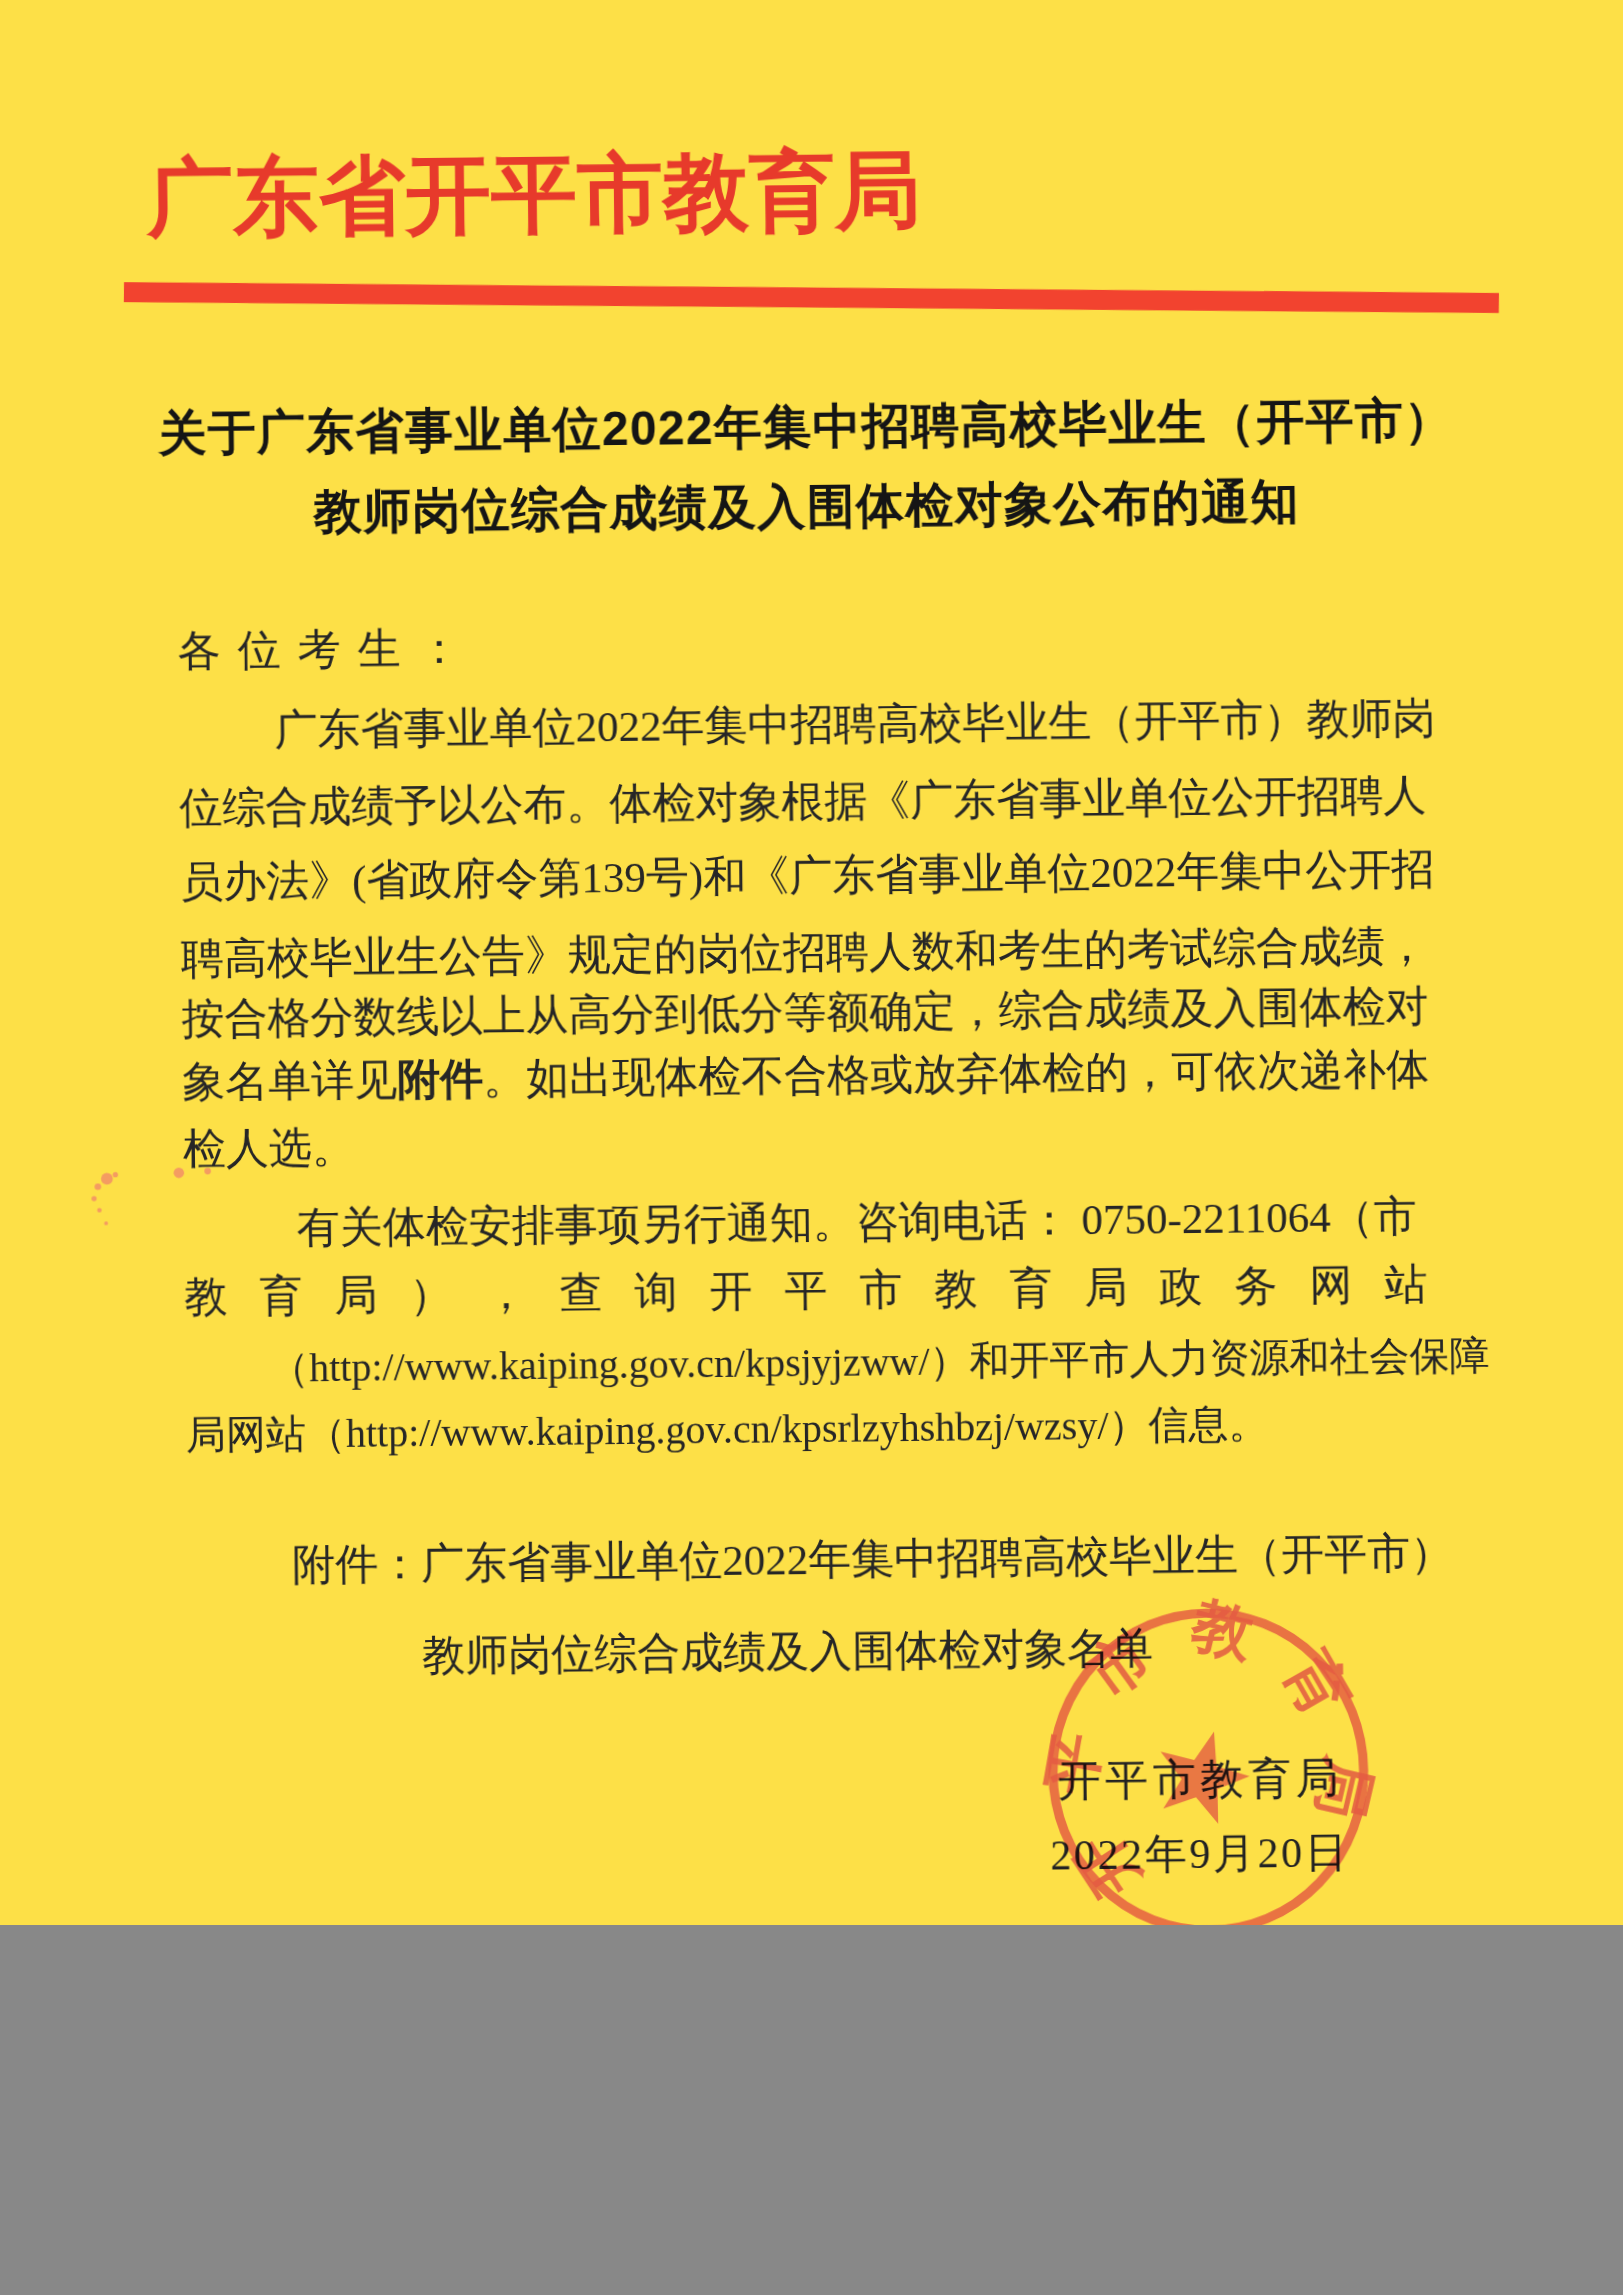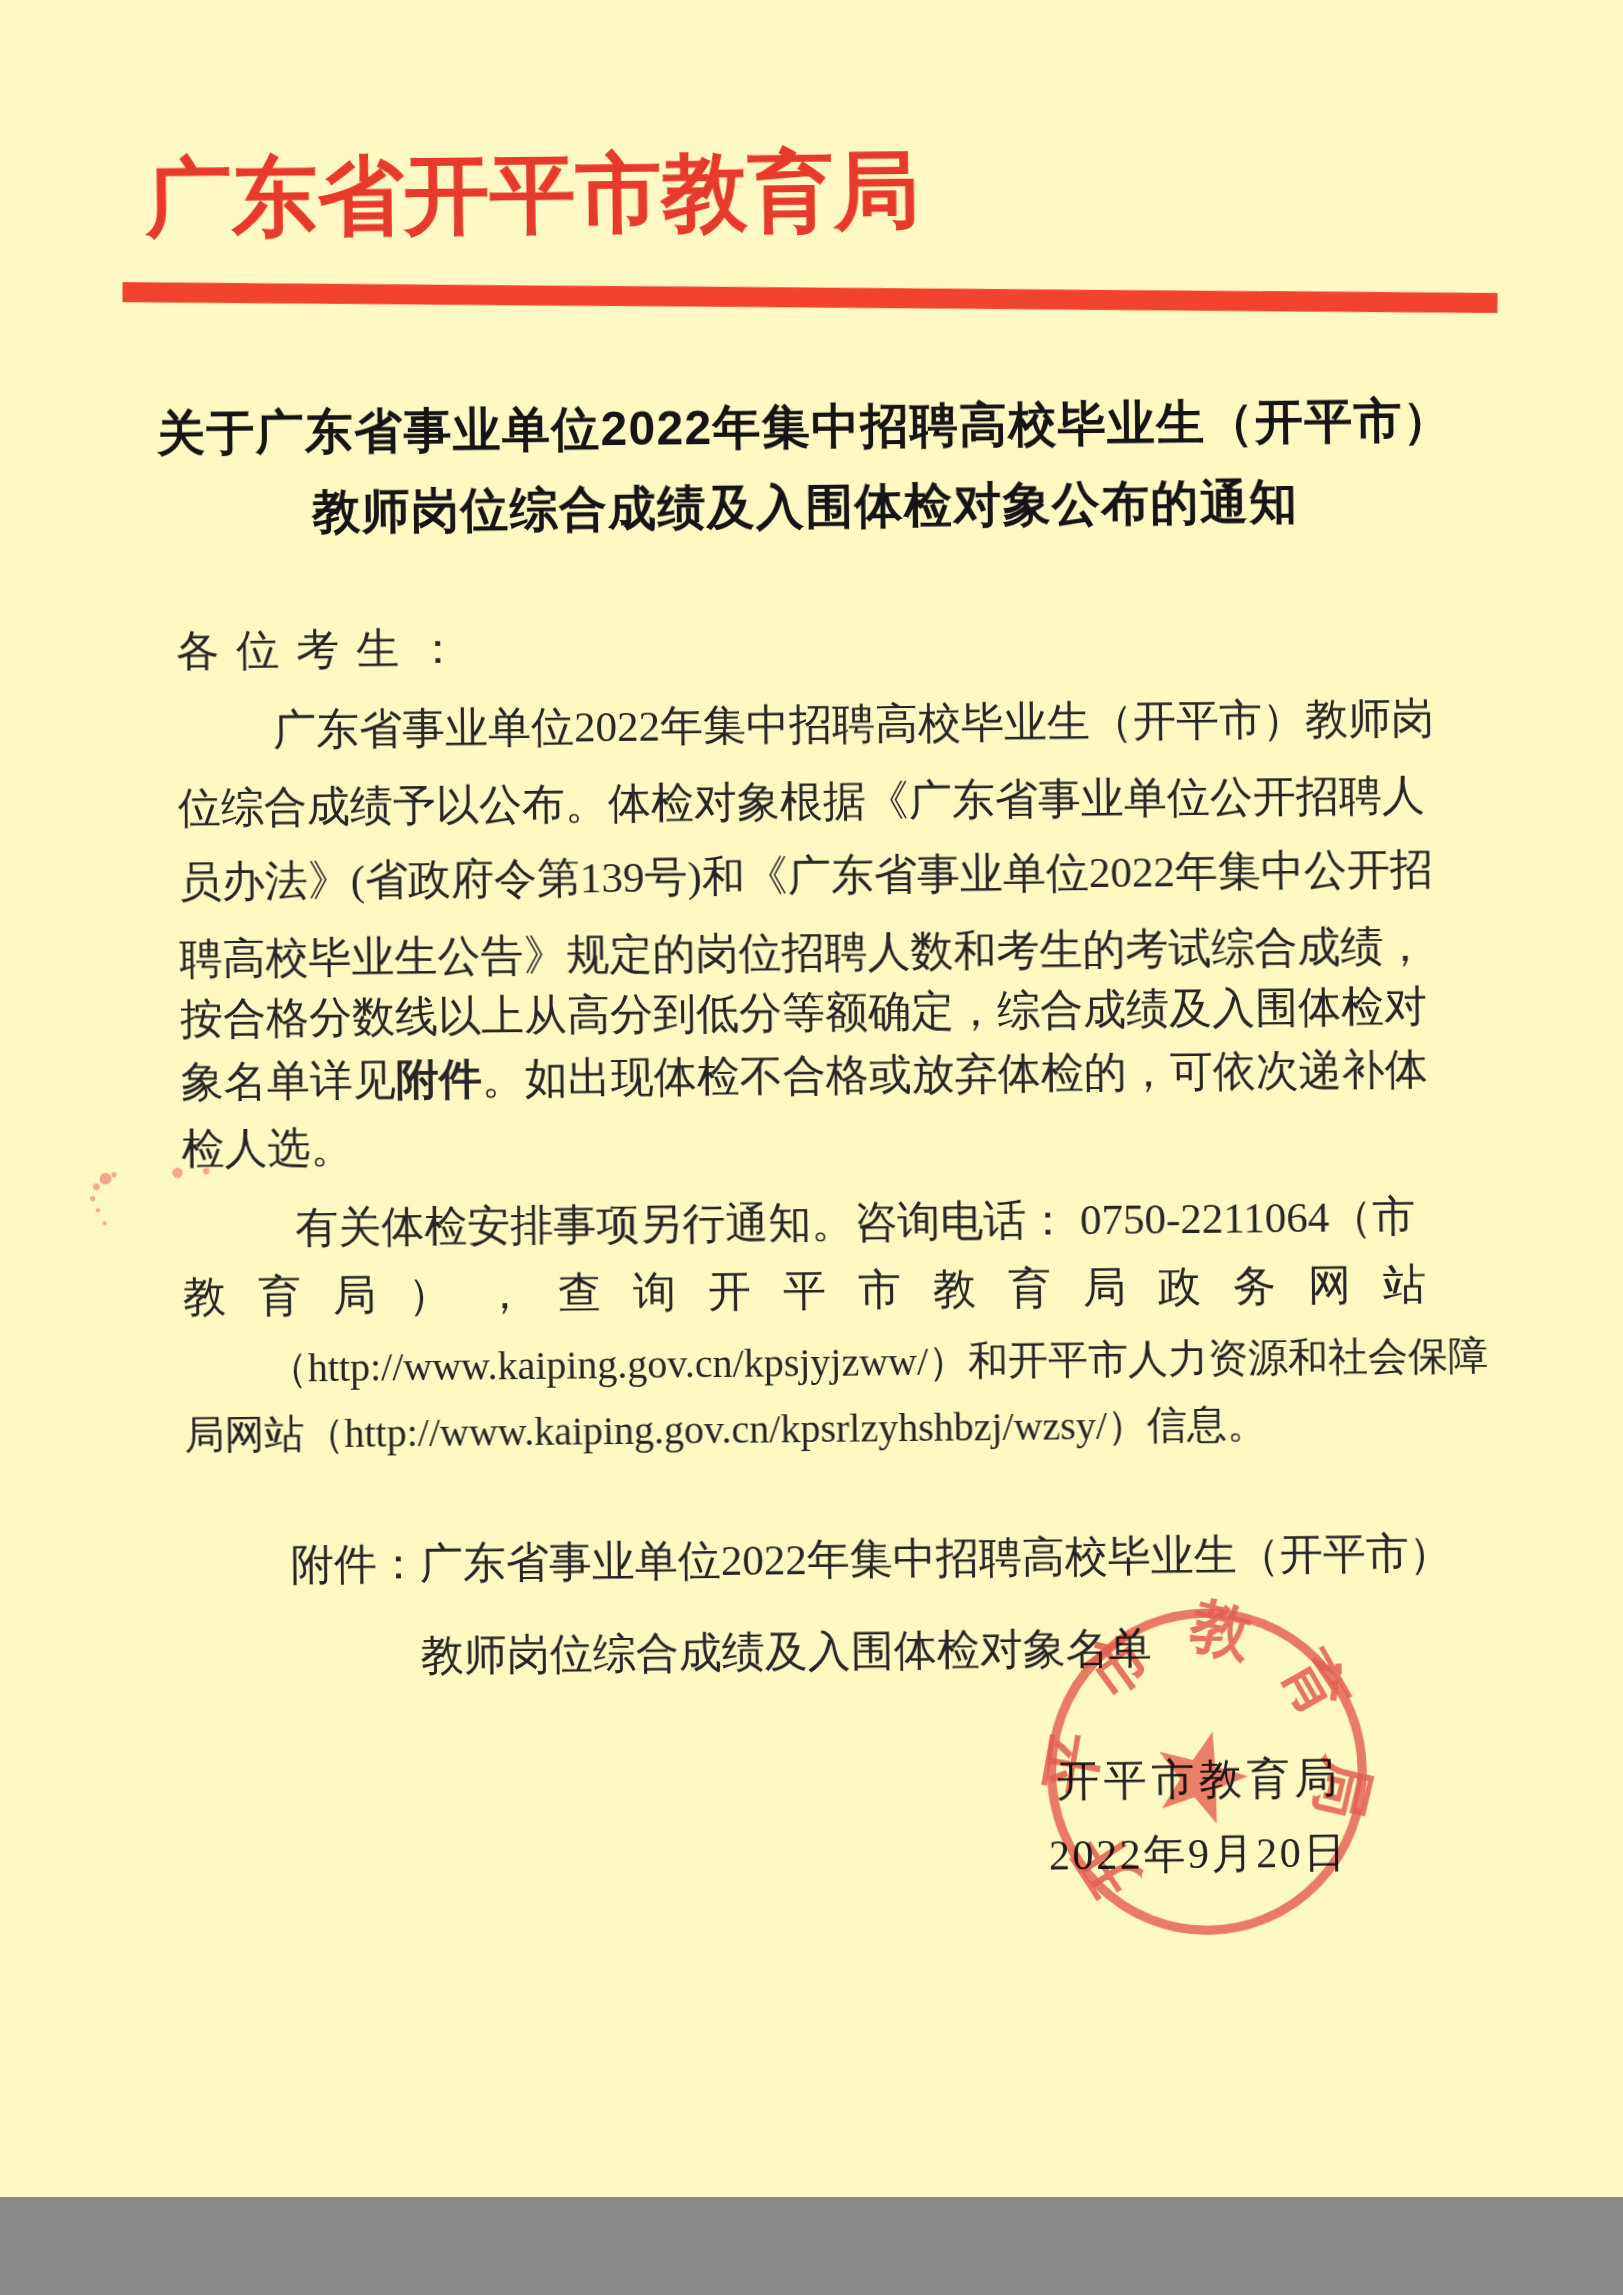--- a/index.html
+++ b/index.html
@@ -1,20 +1,20 @@
 <!DOCTYPE html>
 <html style="font-size:10.5px"><head>
 <meta charset="utf-8">
 <style>
   html, body { margin: 0; padding: 0; background: #888; }
   .page {
     position: relative;
     width: 1623px;
-    height: 2197px;
-    background: #fef9c3;
+    height: 1925px;
+    background: #fde047;
     overflow: hidden;
     font-family: "Liberation Serif", serif;
   }
   .content {
     position: absolute;
     inset: 0;
     transform: rotate(-0.6deg);
     transform-origin: 50% 50%;
   }
   

